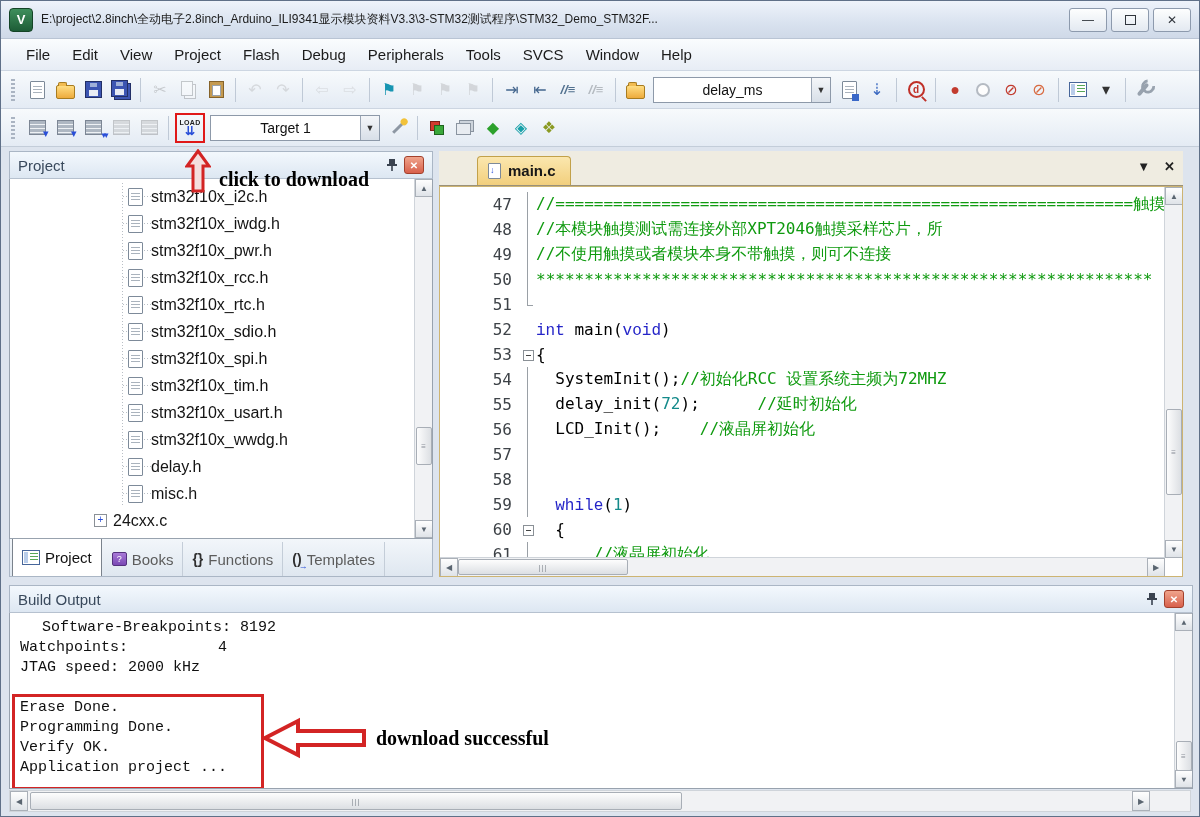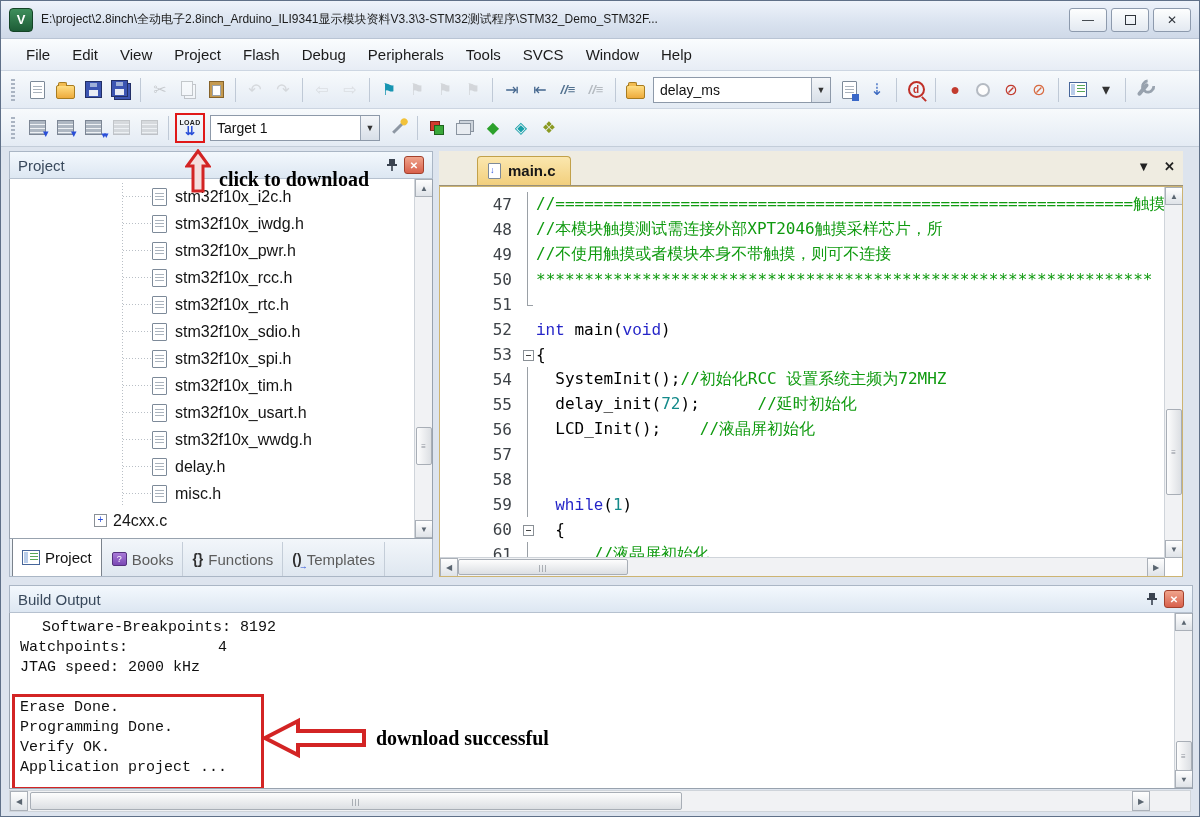--- a/index.html
+++ b/index.html
@@ -17,21 +17,21 @@
   
   .toolbar{position:absolute;left:0;width:100%;height:38px;background:linear-gradient(#f7fafc,#e4ebf4);border-bottom:1px solid #ccd5e1;display:flex;align-items:center;padding-left:6px;box-sizing:border-box;}
   .toolbar.t1{top:70px;}
   .toolbar.t2{top:108px;border-bottom:1px solid #c3cdd9;}
   .toolbar::before{content:"";width:4px;height:22px;margin:0 8px 0 4px;background:repeating-linear-gradient(#aab4c2 0 2px,transparent 2px 4px);}
   .tbtn{min-width:26px;height:26px;display:flex;align-items:center;justify-content:center;margin:0 1px;position:relative;}
   .tbtn.dis{opacity:.42;filter:grayscale(.8);}
   .tbtn.redbox{border:2px solid #e01818;}
   .ticon{font-size:16px;line-height:1;}
   .tsep{width:1px;height:24px;background:#bfc9d6;margin:0 5px;}
-  .tcombo{height:24px;background:#fff;border:1px solid #8d99a9;display:flex;align-items:center;margin:0 4px;}
+  .tcombo{height:24px;background:#fff;border:1px solid #8d99a9;display:flex;align-items:center;margin:0 4px;text-align:center;}
   .tcombo .cval{font-size:14px;color:#111;padding:0 6px;flex:1;white-space:nowrap;}
   .tcombo .cbtn{width:18px;height:100%;background:linear-gradient(#f4f6f9,#d8dfe8);border-left:1px solid #9aa5b4;display:flex;align-items:center;justify-content:center;font-size:9px;color:#333;}
   
   .k-page{display:inline-block;width:13px;height:16px;background:#fff;border:1px solid #7d8a99;border-radius:1px;position:relative;}
   .k-page.lines::after{content:"";position:absolute;left:2px;right:2px;top:4px;height:9px;background:repeating-linear-gradient(#aab3bd 0 1px,transparent 1px 3px);}
   .k-page.accent::before{content:"";position:absolute;right:-3px;bottom:-3px;width:7px;height:7px;background:#3a68c8;}
   .k-folder{display:inline-block;width:17px;height:12px;background:linear-gradient(#ffdd82,#edab3c);border:1px solid #a87c20;border-radius:2px;position:relative;margin-top:4px;}
   .k-folder::before{content:"";position:absolute;top:-4px;left:1px;width:7px;height:3px;background:#f2bc52;border:1px solid #a87c20;border-bottom:none;border-radius:2px 2px 0 0;}
   .k-floppy{display:inline-block;width:15px;height:15px;background:#3c55b2;border:1px solid #222f66;position:relative;}
   .k-floppy::before{content:"";position:absolute;left:3px;right:3px;bottom:1px;height:6px;background:#e8ecf4;}
@@ -62,21 +62,21 @@
   .k-wand::before{content:"";position:absolute;top:-4px;left:-2px;width:7px;height:7px;background:#f2c23a;border-radius:50%;}
   .k-ring{display:inline-block;width:10px;height:10px;border:2px solid #b4bac2;border-radius:50%;background:#fdfdfd;}
   
   .phead{height:28px;background:linear-gradient(#f3f8fd,#dde7f2);border:1px solid #aab6c5;border-bottom:1px solid #b6c1cf;display:flex;align-items:center;padding:0 8px;box-sizing:border-box;font-size:15px;color:#39495c;}
   .phead .sp{flex:1;}
   .pclose{width:18px;height:16px;border-radius:3px;background:linear-gradient(#f0a48c,#d8604c);border:1px solid #a3402c;color:#fff;font-size:10px;font-weight:bold;display:flex;align-items:center;justify-content:center;margin-left:6px;}
   .ppin{margin-left:6px;display:flex;align-items:center;}
   .project-panel{position:absolute;left:8px;top:150px;width:424px;height:428px;}
   .tree{position:relative;height:360px;background:#fff;border:1px solid #98a2ae;border-top:none;overflow:hidden;box-sizing:border-box;}
   .treerows{position:absolute;left:0;top:4px;right:18px;}
-  .trow{height:27px;display:flex;align-items:center;position:relative;padding-left:96px;}
+  .trow{height:27px;display:flex;align-items:center;position:relative;padding-left:72px;}
   .trow::before{content:"";position:absolute;left:112px;top:0;bottom:0;width:1px;background:repeating-linear-gradient(#b9bfc6 0 1px,transparent 1px 3px);}
   .trow .tdots{position:absolute;left:113px;top:13px;width:28px;height:1px;background:repeating-linear-gradient(90deg,#b9bfc6 0 1px,transparent 1px 3px);}
   .trow .k-page{margin:0 8px 0 46px;flex:none;}
   .tlabel{font-size:16px;color:#141414;white-space:nowrap;}
   .trow.partial{padding-left:84px;}
   .trow.partial::before,.trow.partial .tdots{display:none;}
   .pbox{width:11px;height:11px;border:1px solid #8a9096;background:#fff;color:#2a4fd8;font-size:10px;line-height:9px;text-align:center;margin-right:6px;flex:none;}
   .ptabs{height:38px;background:linear-gradient(#f2f6fa,#dfe7f0);border:1px solid #aab6c5;border-top:none;display:flex;align-items:flex-end;padding:0 2px;box-sizing:border-box;}
   .ptab{display:flex;align-items:center;gap:5px;font-size:15px;color:#5c5c5c;padding:5px 9px;border-right:1px solid #c4cdd8;height:24px;box-sizing:content-box;}
   .ptab.active{background:#fff;border:1px solid #7a828c;border-bottom:none;color:#111;height:27px;margin-right:1px;}

